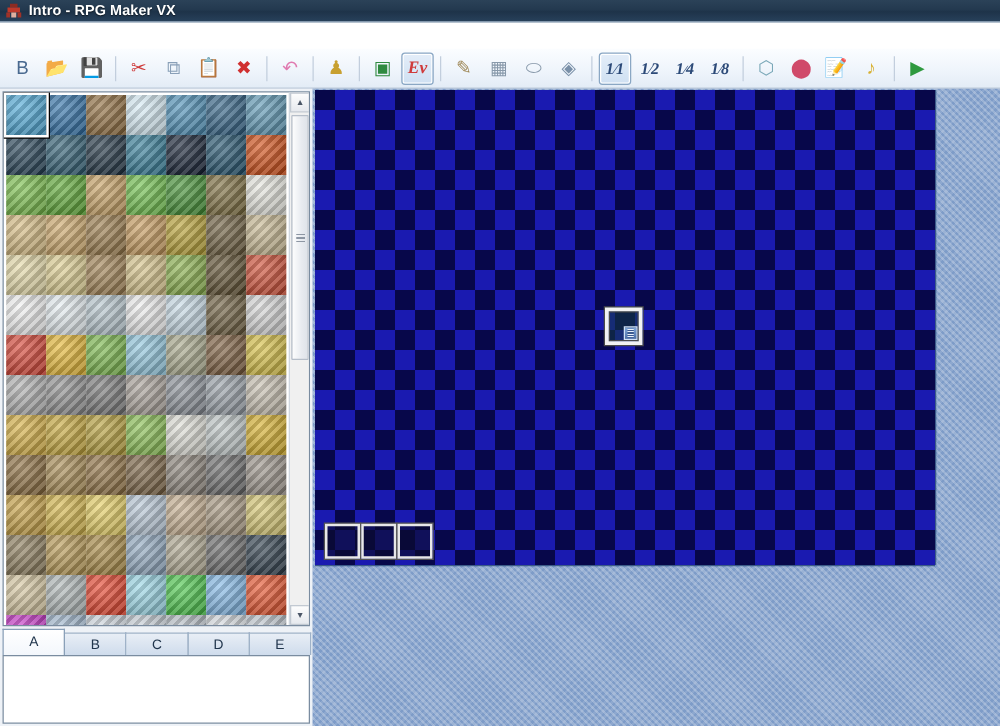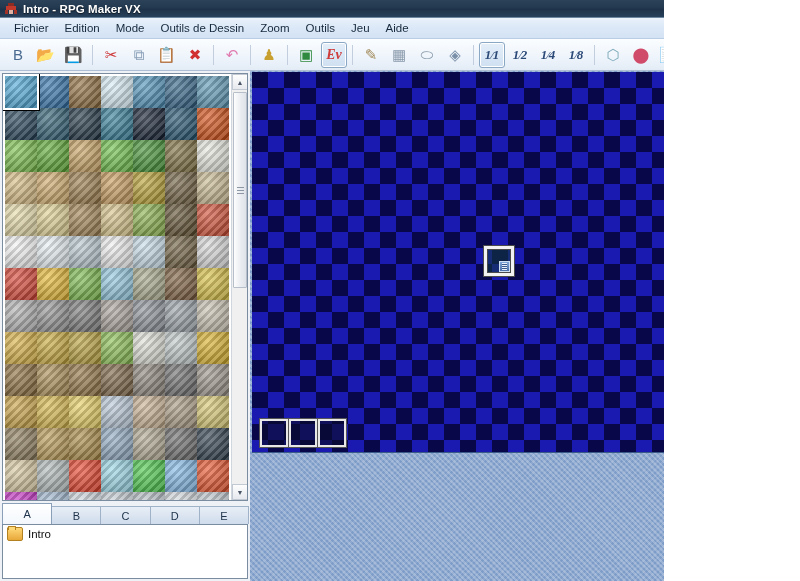--- a/index.html
+++ b/index.html
@@ -4,21 +4,21 @@
 <style>
   html, body {
     margin: 0; padding: 0;
     width: 800px; height: 581px;
     overflow: hidden;
     font-family: "Liberation Sans", sans-serif;
     background: #ffffff;
   }
   #app {
     position: relative;
-    width: 664px; height: 581px;
+    width: 800px; height: 581px;
     overflow: hidden;
   }
 
   
   #titlebar {
     position: absolute; left: 0; top: 0; width: 800px; height: 18px;
     background: linear-gradient(180deg, #2b4258 0%, #23394f 45%, #1e3349 55%, #27405a 100%);
     display: flex; align-items: center;
     box-sizing: border-box;
     padding-left: 4px;
@@ -239,30 +239,20 @@
     <div id="app-icon">
       <span class="px" style="left:4px;top:1px;width:6px;height:3px;background:#8e2b22;"></span>
       <span class="px" style="left:2px;top:4px;width:10px;height:4px;background:#c0392b;"></span>
       <span class="px" style="left:1px;top:8px;width:3px;height:4px;background:#a03228;"></span>
       <span class="px" style="left:10px;top:8px;width:3px;height:4px;background:#a03228;"></span>
       <span class="px" style="left:5px;top:8px;width:4px;height:4px;background:#e0b0a0;"></span>
     </div>
     <span class="title-text">Intro - RPG Maker VX</span>
   </div>
 
-  <div id="menubar">
-    <div class="menu-item">Fichier</div>
-    <div class="menu-item">Edition</div>
-    <div class="menu-item">Mode</div>
-    <div class="menu-item">Outils de Dessin</div>
-    <div class="menu-item">Zoom</div>
-    <div class="menu-item">Outils</div>
-    <div class="menu-item">Jeu</div>
-    <div class="menu-item">Aide</div>
-  </div>
 
   <div id="toolbar">
       <div class="tb-btn">
         <span class="gl" style="color: rgb(74, 106, 144);">὜B</span>
       </div>
       <div class="tb-btn">
         <span class="gl" style="color: rgb(217, 166, 46);">📂</span>
       </div>
       <div class="tb-btn">
         <span class="gl" style="color: rgb(58, 107, 168);">💾</span>
@@ -454,24 +444,20 @@
 
     <div id="tabs">
       <div class="tab active">A</div>
       <div class="tab">B</div>
       <div class="tab">C</div>
       <div class="tab">D</div>
       <div class="tab">E</div>
     </div>
 
     <div id="maptree">
-      <div class="tree-row">
-        <span class="tree-icon folder-ic"></span>
-        <span>Intro</span>
-      </div>
     </div>
 
   </div>
 
   <div id="editor">
     <div id="map-canvas"></div>
   <div class="cursor-box" style="left: 234px; top: 175px; width: 30px; height: 30px;">
         <span class="mini-tile" style="right: 1px; bottom: 1px;"></span>
       </div>
       <div class="event-box" style="left: 10px; top: 348px;"></div>

